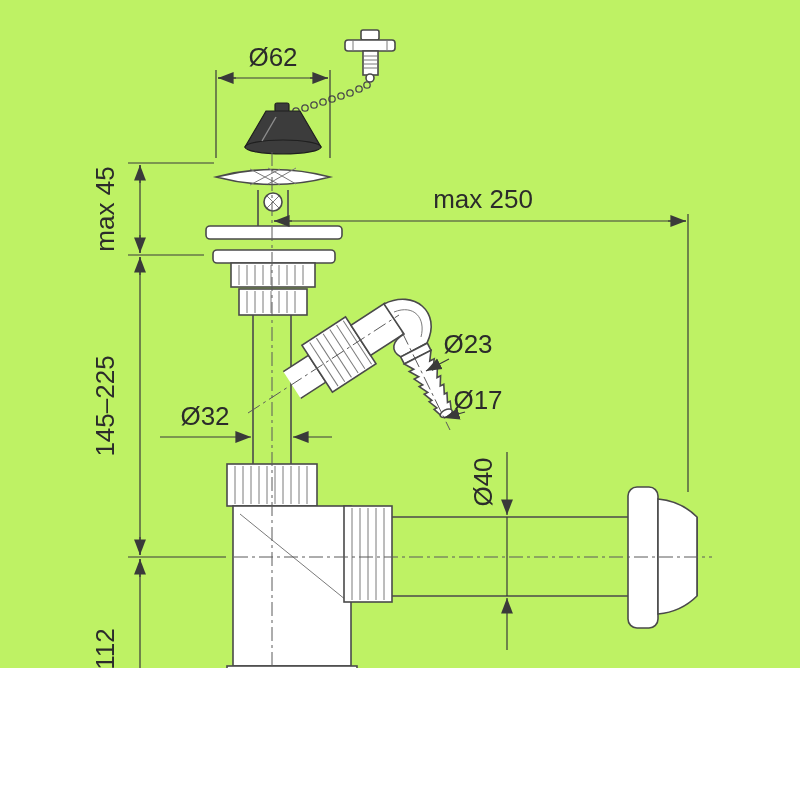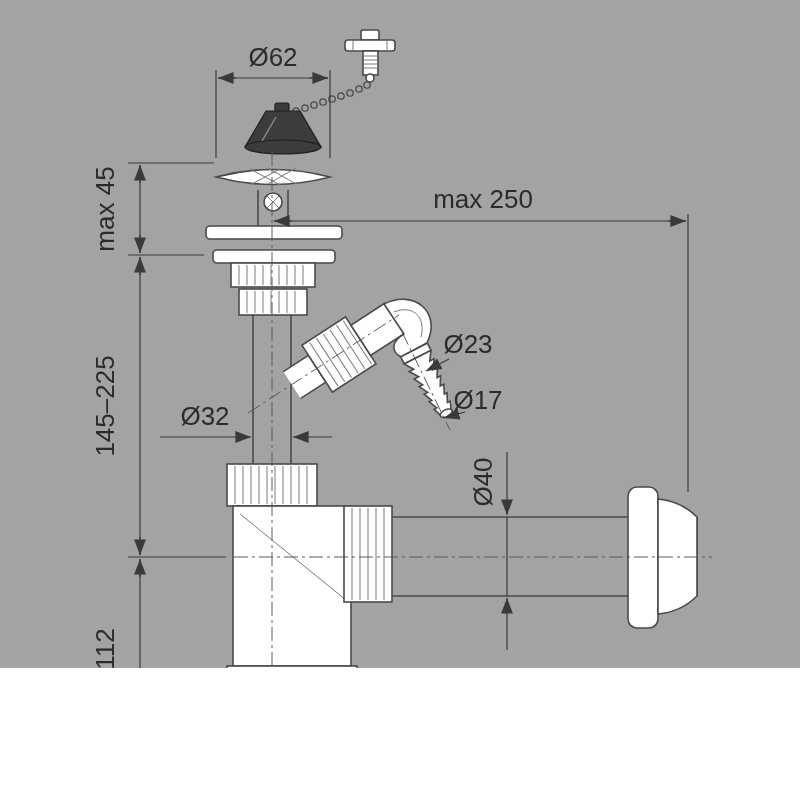--- a/index.html
+++ b/index.html
@@ -1,16 +1,16 @@
 <!DOCTYPE html>
 <html><head>
 <meta charset="utf-8">
 <style>
   html,body{margin:0;padding:0;background:#ffffff;}
-  .stage{width:800px;height:668px;position:relative;background:#a3a3a3;overflow:hidden;}
+  .stage{width:800px;height:668px;position:relative;background:#bef264;overflow:hidden;}
   svg{display:block;}
   .outline{fill:#fff;stroke:#4a4a4a;stroke-width:1.6;}
   .line{stroke:#4a4a4a;stroke-width:1.6;fill:none;}
   .thin{stroke:#7a7a7a;stroke-width:1;fill:none;}
   .dark{fill:#3c3c3c;stroke:#1f1f1f;stroke-width:1.2;}
   .dim{stroke:#3a3a3a;stroke-width:1.2;fill:none;}
   .cl{stroke:#5a5a5a;stroke-width:1;fill:none;stroke-dasharray:14 4 3 4;}
   text.lbl{font-family:"Liberation Sans",sans-serif;font-size:26px;fill:#2b2b2b;}
 </style>
 </head>

